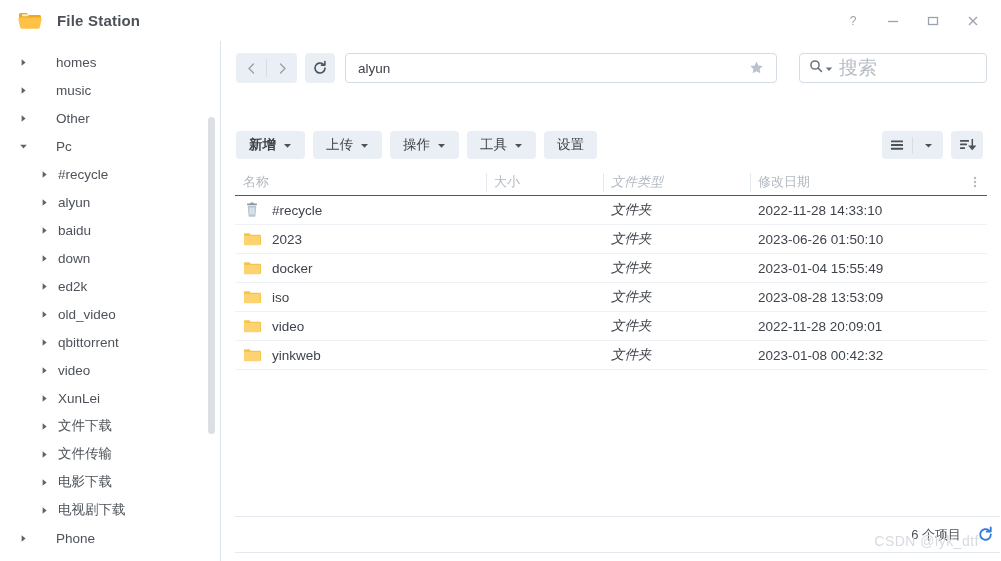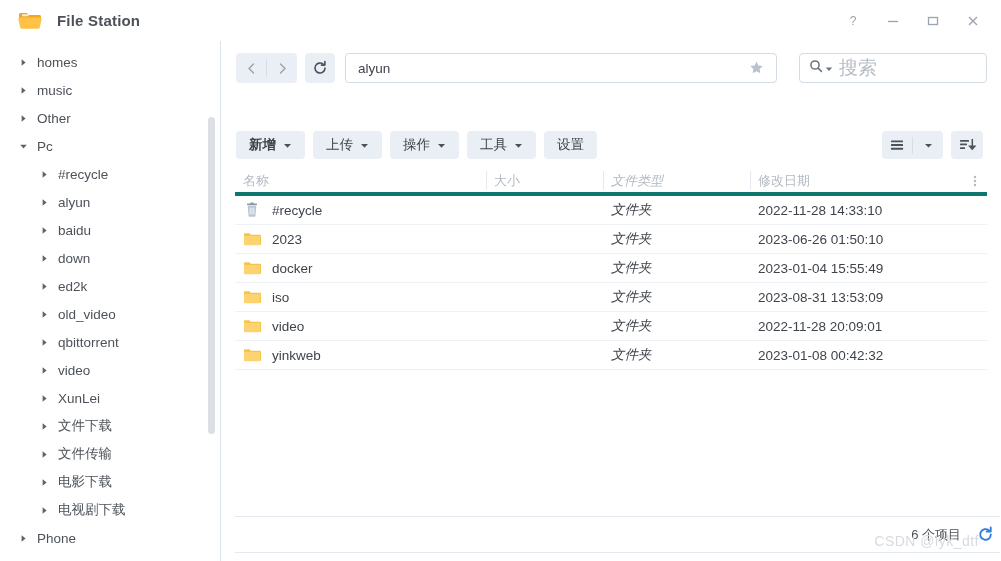--- a/index.html
+++ b/index.html
@@ -46,21 +46,21 @@
   .tree-item {
     height: 28px; display: flex; align-items: center;
     font-size: 13.5px; color: #4d5259; white-space: nowrap;
     cursor: default;
   }
   .tree-item .arrow {
     width: 12px; height: 12px; margin-right: 8px; flex: 0 0 auto;
     display: flex; align-items: center; justify-content: center;
   }
   .arrow svg { display:block; }
-  .lvl1 { padding-left: 17px; }
+  .lvl1 { padding-left: 17px; gap: 19px; }
   .lvl2 { padding-left: 38px; }
 
   .sb-scroll {
     position: absolute; right: 5px; top: 76px; width: 7px; height: 317px;
     background: #dcdfe3; border-radius: 4px;
   }
 
   
   .main {
     position: absolute; left: 221px; top: 41px; right: 0; bottom: 0;
@@ -115,21 +115,21 @@
   .vsep { width: 1px; height: 17px; background: #d7dde6; }
   .sortbtn {
     margin-left: 8px; width: 32px; height: 28px; background: #eaeef5; border-radius: 4px;
     display: flex; align-items: center; justify-content: center; color: #4d5259; cursor: default;
   }
 
   
   .table { position: absolute; left: 14px; top: 128px; right: 14px; bottom: 47px; }
   .thead {
     height: 27px; display: flex; align-items: center;
-    border-bottom: 4px solid #0f766e;
+    border-bottom: 1px solid #0f766e;
     font-size: 13px; color: #b2b9c2;
   }
   .th { display: flex; align-items: center; height: 27px; padding-left: 8px; position: relative; }
   .th + .th::before {
     content: ""; position: absolute; left: 0; top: 4px; width: 1px; height: 19px; background: #e4e9ef;
   }
   .c-name { width: 251px; }
   .c-size { width: 117px; }
   .c-type { width: 147px; font-style: italic; }
   .c-date { flex: 1; }
@@ -516,21 +516,21 @@
           <div class="row">
             <div class="cell c-name">
               <span class="ficon"><svg width="18" height="16" viewBox="0 0 18 16">
                   <path d="M1 3.3c0-.6.5-1.1 1.1-1.1h4.3l1.4 1.5h9.1c.6 0 1.1.5 1.1 1.1V13c0 .6-.5 1.1-1.1 1.1H2.1C1.5 14.1 1 13.6 1 13z" fill="#f5c44a"></path>
                   <path d="M1 4.9h16v8.2c0 .6-.5 1.1-1.1 1.1H2.1C1.5 14.2 1 13.7 1 13.1z" fill="#fdd271"></path>
                 </svg></span>
               <span>iso</span>
             </div>
             <div class="cell c-size"></div>
             <div class="cell c-type">文件夹</div>
-            <div class="cell c-date">2023-08-31 13:53:09</div>
+            <div class="cell c-date">2023-08-28 13:53:09</div>
           </div>
           <div class="row">
             <div class="cell c-name">
               <span class="ficon"><svg width="18" height="16" viewBox="0 0 18 16">
                   <path d="M1 3.3c0-.6.5-1.1 1.1-1.1h4.3l1.4 1.5h9.1c.6 0 1.1.5 1.1 1.1V13c0 .6-.5 1.1-1.1 1.1H2.1C1.5 14.1 1 13.6 1 13z" fill="#f5c44a"></path>
                   <path d="M1 4.9h16v8.2c0 .6-.5 1.1-1.1 1.1H2.1C1.5 14.2 1 13.7 1 13.1z" fill="#fdd271"></path>
                 </svg></span>
               <span>video</span>
             </div>
             <div class="cell c-size"></div>

